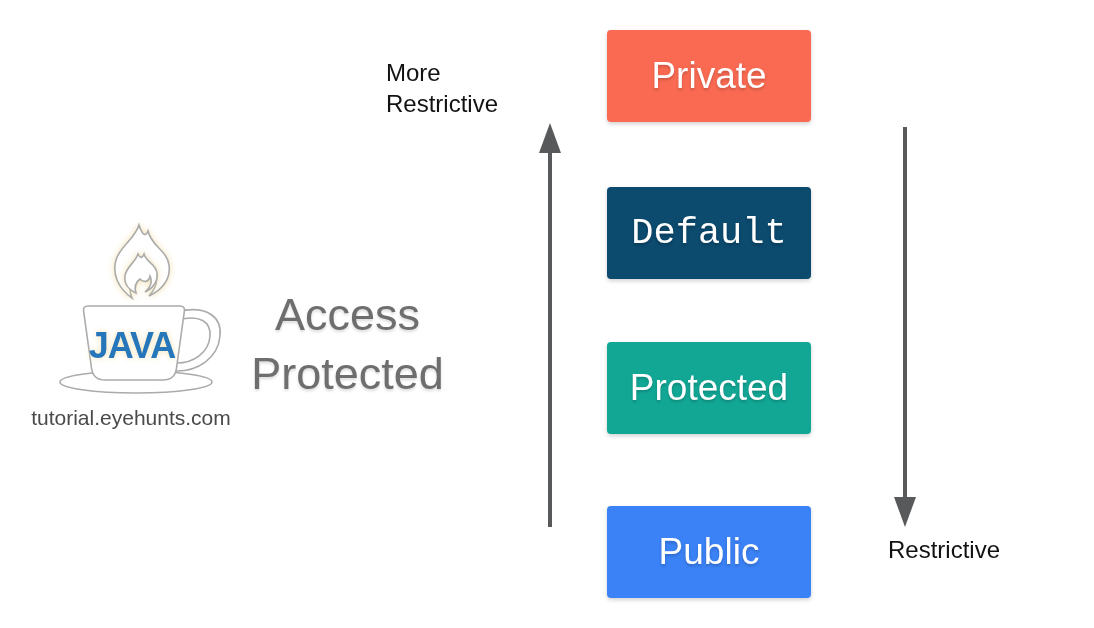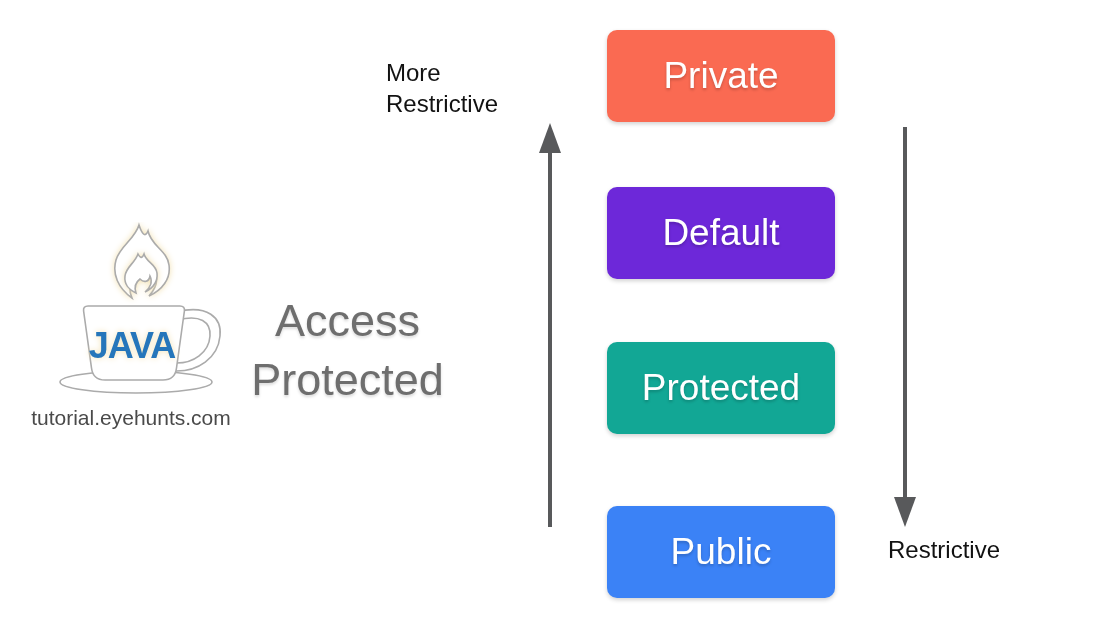--- a/index.html
+++ b/index.html
@@ -20,21 +20,21 @@
                 filter: drop-shadow(0 0 3px var(--glow, #f3e2b3)); }
   .java-text { fill: var(--java, #2576bb); font-size: 36px; font-weight: bold;
                letter-spacing: -1px; filter: drop-shadow(0 0 3px var(--glow, #f3e2b3)); }
   .logo-caption {
     position: absolute; left: 15px; top: 406px; width: 232px;
     text-align: center; font-size: 21px; color: var(--caption, #4a4a4a);
   }
 
   
   .title {
-    position: absolute; left: 225px; top: 291px; width: 245px;
+    position: absolute; left: 225px; top: 285px; width: 245px;
     text-align: center; font-size: 45px; line-height: 59px;
     color: var(--title-color, #6e6e6e);
     text-shadow: 0 2px 3px rgba(0,0,0,0.15);
   }
 
   
   .scale-label {
     position: absolute; width: 190px; text-align: left;
     font-size: 24px; line-height: 31px; color: var(--label-color, #121212);
   }
@@ -43,22 +43,22 @@
 
   
   .arrow-svg { position: absolute; overflow: visible; }
   .arrow-svg.up   { left: 535px; top: 123px; }
   .arrow-svg.down { left: 890px; top: 127px; }
   .arrow-line { stroke: var(--arrow-color, #58595b); stroke-width: 4; }
   .arrow-head { fill: var(--arrow-color, #58595b); }
 
   
   .mod-box {
-    position: absolute; left: 607px; width: 228px; height: 92px;
-    border-radius: 10px;
+    position: absolute; left: 607px; width: 204px; height: 92px;
+    border-radius: 4px;
     display: flex; align-items: center; justify-content: center;
     color: #ffffff; font-size: 37px;
     text-shadow: 0 2px 3px rgba(0,0,0,0.2);
     box-shadow: 0 2px 4px rgba(0,0,0,0.18);
   }
   .mod-box.m0 { top: 30px; }
   .mod-box.m1 { top: 187px; }
   .mod-box.m2 { top: 342px; }
   .mod-box.m3 { top: 506px; }
 </style>
@@ -122,17 +122,17 @@
     <line class="arrow-line" x1="15" y1="404" x2="15" y2="26"></line>
     <polygon class="arrow-head" points="15,0 4,30 26,30"></polygon>
   </svg>
 
   <svg class="arrow-svg down" width="30" height="400">
     <line class="arrow-line" x1="15" y1="0" x2="15" y2="372"></line>
     <polygon class="arrow-head" points="15,400 4,370 26,370"></polygon>
   </svg>
 
   <div class="mod-box m0" style="background: rgb(250, 106, 82);">Private</div>
-  <div class="mod-box m1" style="background: #6d28d9;">Default</div>
+  <div class="mod-box m1" style="background: #0c4a6e; font-family: Liberation Mono, monospace;">Default</div>
   <div class="mod-box m2" style="background: rgb(18, 167, 149); text-align: right;">Protected</div>
   <div class="mod-box m3" style="background: #3b82f6;">Public</div>
 
 </div>
 
 </body></html>

